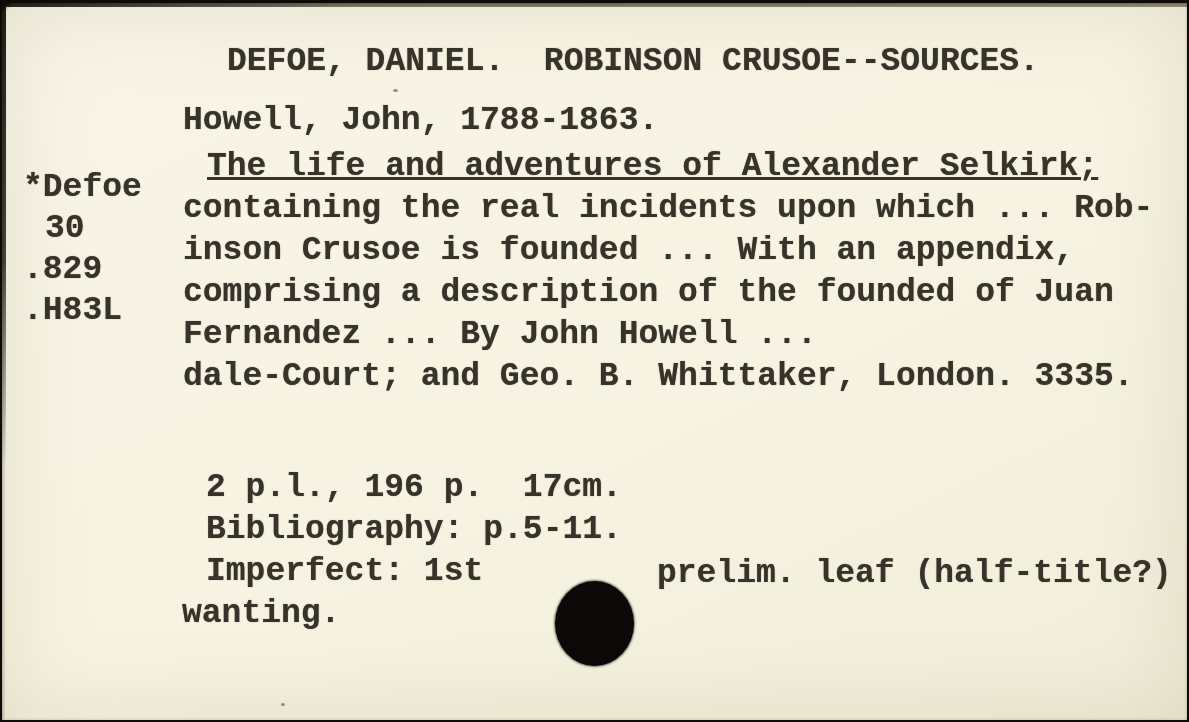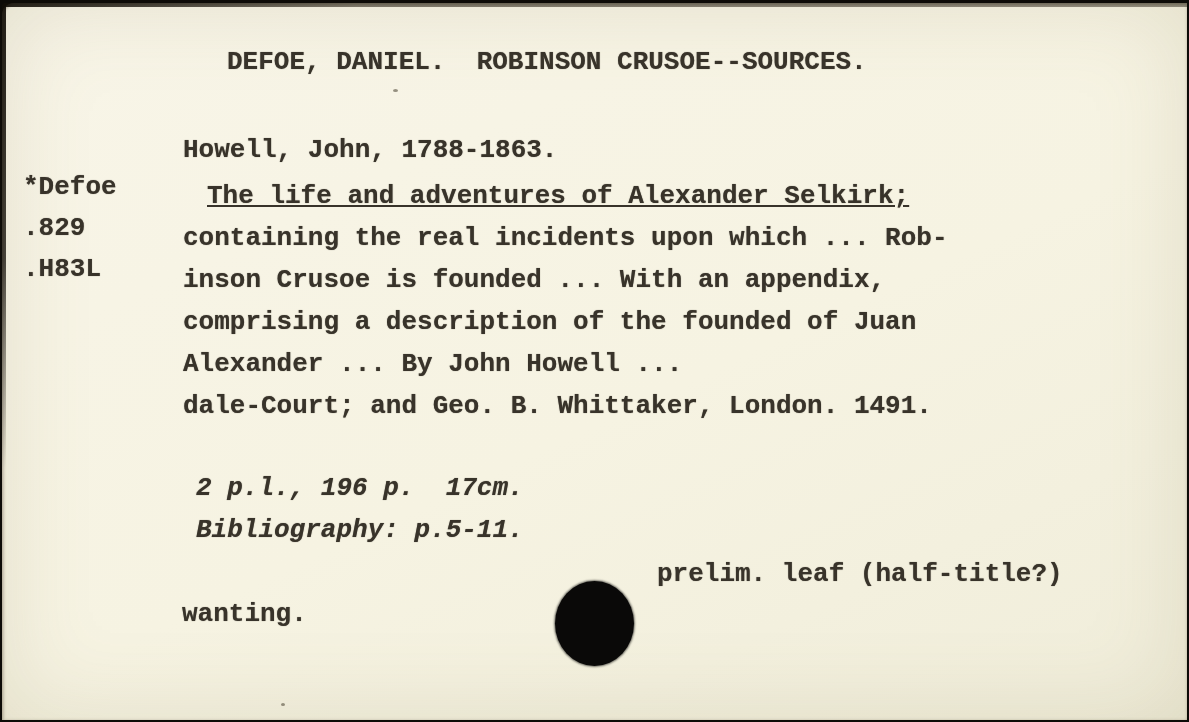--- a/index.html
+++ b/index.html
@@ -40,49 +40,49 @@
   }
 
   .speck {
     position: absolute;
     background: rgba(70, 62, 46, 0.55);
     border-radius: 50%;
   }
 
   .tline {
     white-space: pre;
-    font-size: 26px;
+    font-size: 33px;
     line-height: 42px;
     font-weight: bold;
     color: #38332a;
     text-shadow: 0 0 1px rgba(56, 51, 42, 0.65);
   }
 
   .card-heading {
     position: absolute;
     left: 225px; top: 38px;
   }
 
   .call-number {
     position: absolute;
     left: 21px; top: 139px; margin-top: 25px;
   }
   .call-number .tline { line-height: 41px; }
   .call-number .cn-indent { padding-left: 22px; }
 
   .main-block {
     position: absolute;
-    left: 181px; top: 97px; margin-top: 29px;
+    left: 181px; top: 97px;
   }
   .main-block .author { margin-bottom: 4px; }
   .main-block .indent { padding-left: 24px; text-decoration: underline; }
 
   .collation-block {
     position: absolute;
-    left: 194px; top: 464px; font-style: italic;
+    left: 204px; top: 464px;
   }
 
   .imperfect-row {
     position: absolute;
     left: 204px; top: 548px;
     width: 985px;
   }
   .imperfect-row .after-hole {
     position: absolute;
     left: 451px; top: 2px; text-align: center;
@@ -109,40 +109,42 @@
 
   <div class="edge-top-dark"></div>
   <div class="edge-left-dark"></div>
   <div class="speck" style="left:391px; top:86px; width:5px; height:3px;"></div>
   <div class="speck" style="left:279px; top:700px; width:4px; height:3px;"></div>
 
   <div class="card-heading tline">DEFOE, DANIEL.  ROBINSON CRUSOE--SOURCES.</div>
 
   <div class="call-number">
     <div class="tline">*Defoe</div>
+    <div class="tline cn-indent">30</div>
     <div class="tline">.829</div>
     <div class="tline">.H83L</div>
   </div>
 
   <div class="main-block">
     <div class="tline author">Howell, John, 1788-1863.</div>
     <div class="tline indent">The life and adventures of Alexander Selkirk;</div>
     <div class="tline">containing the real incidents upon which ... Rob-</div>
     <div class="tline">inson Crusoe is founded ... With an appendix,</div>
     <div class="tline">comprising a description of the founded of Juan</div>
-    <div class="tline">Alexander ... By John Howell ...</div>
-    <div class="tline">dale-Court; and Geo. B. Whittaker, London. 1491.</div>
+    <div class="tline">Fernandez ... By John Howell ...</div>
+    <div class="tline">dale-Court; and Geo. B. Whittaker, London. 3335.</div>
   </div>
 
   <div class="collation-block">
     <div class="tline">2 p.l., 196 p.  17cm.</div>
     <div class="tline">Bibliography: p.5-11.</div>
   </div>
 
   <div class="imperfect-row">
+    <span class="tline">Imperfect: 1st</span>
     <span class="tline after-hole">prelim. leaf (half-title?)</span>
   </div>
 
   <div class="wanting-line tline">wanting.</div>
 
   <div class="punch-hole"></div>
 
 </div>
 
 </body></html>

